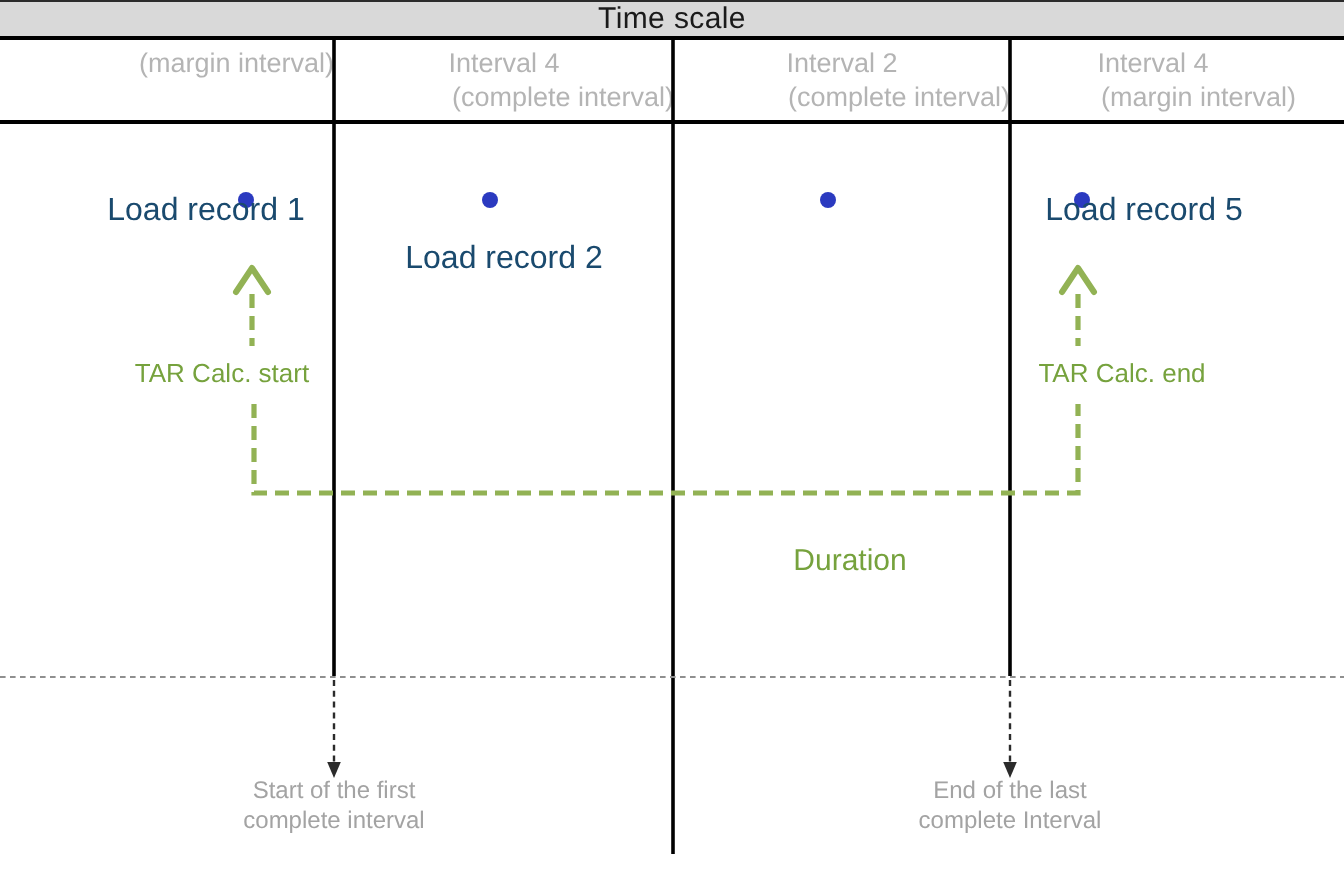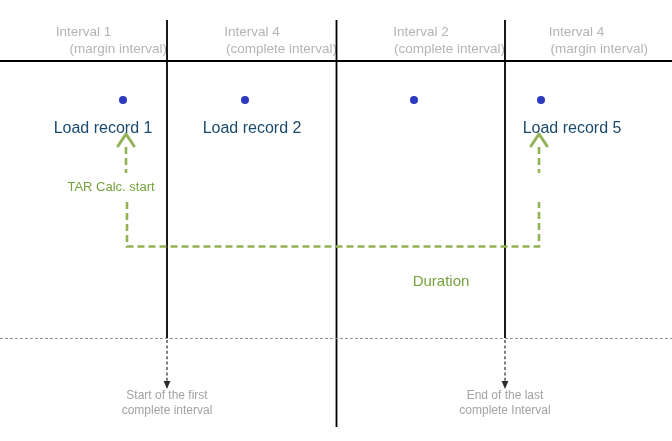--- a/index.html
+++ b/index.html
@@ -37,21 +37,21 @@
   .arrowhead-black{fill:#2b2b2b;stroke:none;}
   .green-dash{stroke:var(--accent-green-line,#92b254);stroke-width:2.6;stroke-dasharray:7 4;fill:none;}
   .green-chevron{stroke:var(--accent-green-line,#92b254);stroke-width:3;fill:none;stroke-linecap:round;stroke-linejoin:round;}
   
   .dot{
     position:absolute;width:8px;height:8px;border-radius:50%;
     background:var(--dot-blue,#2b3ac0);top:96px;
   }
   
   .record-label{
-    position:absolute;top:119px;transform:translateX(-50%);
+    position:absolute;top:97px;transform:translateX(-50%);
     color:var(--record-blue,#1a4a6e);font-size:16px;white-space:nowrap;
   }
   
   .tar-label{
     position:absolute;top:179px;transform:translateX(-50%);
     color:var(--accent-green-text,#76a23d);font-size:13px;white-space:nowrap;text-align:center;
   }
   .duration-label{
     position:absolute;top:272px;transform:translateX(-50%);
     color:var(--accent-green-text,#76a23d);font-size:15px;white-space:nowrap;
@@ -60,24 +60,26 @@
   .marker-caption{
     position:absolute;top:388px;transform:translateX(-50%);
     color:#a3a3a3;font-size:12px;line-height:15px;text-align:center;white-space:nowrap;
   }
 </style>
 </head>
 <body>
 
 <div id="canvas">
 
+  <div class="title-bar">
+    <span>Time scale</span>
+  </div>
 
   <div class="header-row">
     <div class="hcell c1">
-      <div>Interval 1</div>
       <div class="kind">(margin interval)</div>
     </div>
     <div class="hcell c2">
       <div>Interval 4</div>
       <div class="kind">(complete interval)</div>
     </div>
     <div class="hcell c3">
       <div>Interval 2</div>
       <div class="kind">(complete interval)</div>
     </div>
@@ -115,25 +117,26 @@
 
     <path class="green-dash" d="M127,202 L127,246.5 L539,246.5 L539,202"></path>
   </svg>
 
   <div class="dot" style="left:119px;"></div>
   <div class="dot" style="left:241px;"></div>
   <div class="dot" style="left:410px;"></div>
   <div class="dot" style="left:537px;"></div>
 
   <div class="record-label" style="left:103px;">Load record 1</div>
-  <div class="record-label" style="left:252px;">Load record 2</div>
+  <div class="record-label" style="left:252px;margin-top:24px;">Load record 2</div>
   <div class="record-label" style="left:572px;">Load record 5</div>
 
   <div class="tar-label" style="left:111px;">TAR Calc. start</div>
-  <div class="duration-label" style="left:425px;margin-left:16px;">Duration</div>
+  <div class="tar-label" style="left:561px;">TAR Calc. end</div>
+  <div class="duration-label" style="left:425px;">Duration</div>
 
   <div class="marker-caption" style="left:505px;">
     <div>End of the last</div>
     <div>complete Interval</div>
   </div>
   <div class="marker-caption" style="left:167px;">
     <div>Start of the first</div>
     <div>complete interval</div>
   </div>
 

